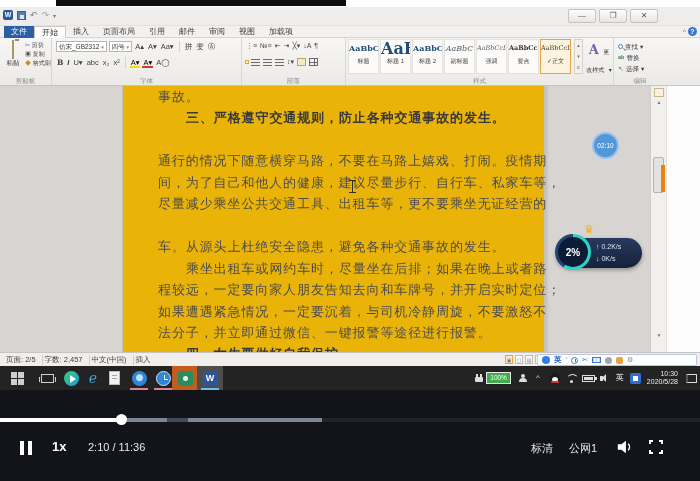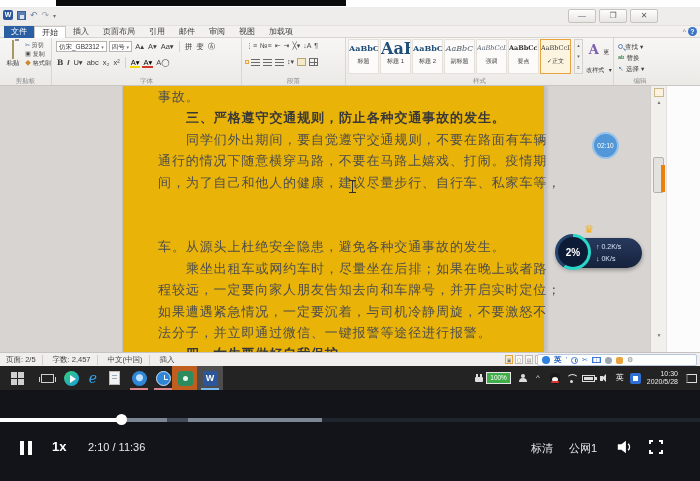--- a/index.html
+++ b/index.html
@@ -111,21 +111,21 @@
   .ruler{position:absolute;left:3px;top:2px;width:10px;height:9px;background:#fdf3dd;border:1px solid #c9b98a;}
   .sarrow{position:absolute;left:0;width:16px;text-align:center;font-size:5px;color:#777;}
   .sup{top:13px;} .sdn{bottom:14px;}
   .thumb{position:absolute;left:2px;top:71px;width:11px;height:36px;background:#e4e2df;border:1px solid #b6b2ad;border-radius:2px;}
   .omark{position:absolute;left:10px;top:79px;width:4px;height:27px;background:#e8820c;}
   
   .bubble{position:absolute;left:592px;top:46px;width:27px;height:27px;border-radius:50%;background:rgba(64,144,216,.88);border:2px solid rgba(170,205,240,.8);color:#fff;font-size:6.5px;display:flex;align-items:center;justify-content:center;}
 
   
   .statusbar{position:absolute;left:0;top:352px;width:700px;height:14px;background:#f1efed;border-top:1px solid #c7c3c0;font-size:7.5px;color:#3f3f3f;}
-  .sbleft{position:absolute;left:6px;top:2px;display:flex;gap:10px;}
+  .sbleft{position:absolute;left:6px;top:2px;display:flex;gap:2px;}
   .sbitem{padding-right:6px;border-right:1px solid #d1cdc9;line-height:10px;white-space:nowrap;}
   .sbitem:last-child{border-right:none;}
   .viewbtns{position:absolute;left:505px;top:2px;display:flex;gap:2px;}
   .vb{width:8px;height:9px;border:1px solid #c0bcb7;background:#fbfaf8;font-size:5px;color:#777;text-align:center;line-height:8px;}
   .vb.on{border-color:#e8a33d;background:#fcebc8;}
   .imebar{position:absolute;left:537px;top:1px;width:160px;height:12px;background:#fdfefe;border:1px solid #b9c6de;border-radius:2px;display:flex;align-items:center;gap:4px;padding:0 4px;}
   .imedot{width:8px;height:8px;border-radius:50%;background:#2f7fe0;}
   .imelang{font-size:7.5px;font-weight:bold;color:#1f5fc0;line-height:10px;}
   .imeg{font-size:7px;color:#3a76d2;line-height:10px;}
   .imeclock{width:7px;height:7px;border:1px solid #3a76d2;border-radius:50%;position:relative;}
@@ -367,23 +367,23 @@
           </div>
         <div class="erow" style="top:26px"><span class="selic">↖</span><span>选择</span> ▾</div>
         <div class="glabel">编辑</div>
       </div>
     </div>
 
     <div class="docarea">
       <div class="page">
         <div class="dline" style="top:3px">事故。</div>
         <div class="dline ind hb" style="top:24px">三、严格遵守交通规则，防止各种交通事故的发生。</div>
-        <div class="dline ind" style="top:46px">同学们外出期间，要自觉遵守交通规则，不要在路面有车辆</div>
         <div class="dline" style="top:67px">通行的情况下随意横穿马路，不要在马路上嬉戏、打闹。疫情期</div>
         <div class="dline" style="top:89px">间，为了自己和他人的健康，建议尽量步行、自行车、私家车等，</div>
+        <div class="dline" style="top:110px">尽量减少乘坐公共交通工具、出租车等，更不要乘坐无证经营的</div>
         <div class="dline" style="top:153px">车。从源头上杜绝安全隐患，避免各种交通事故的发生。</div>
         <div class="dline ind" style="top:175px">乘坐出租车或网约车时，尽量坐在后排；如果在晚上或者路</div>
         <div class="dline" style="top:196px">程较远，一定要向家人朋友告知去向和车牌号，并开启实时定位；</div>
         <div class="dline" style="top:218px">如果遭遇紧急情况，一定要沉着，与司机冷静周旋，不要激怒不</div>
         <div class="dline" style="top:239px">法分子，并立即通过微信、一键报警等途径进行报警。</div>
         <div class="dline ind hb" style="top:260px">四、女生要做好自我保护</div>
       </div>
       <div class="ibeam"></div>
       <div class="vscroll">
         <span class="ruler"></span>

